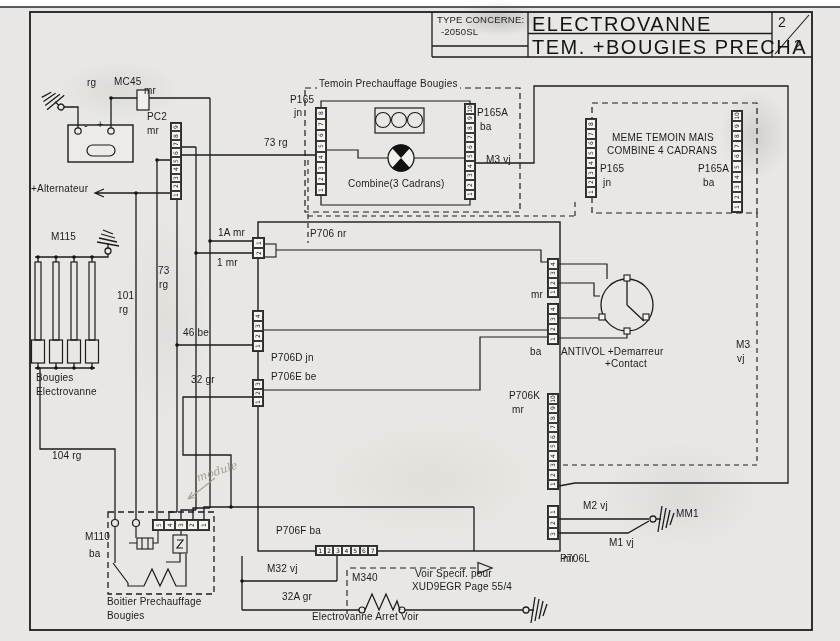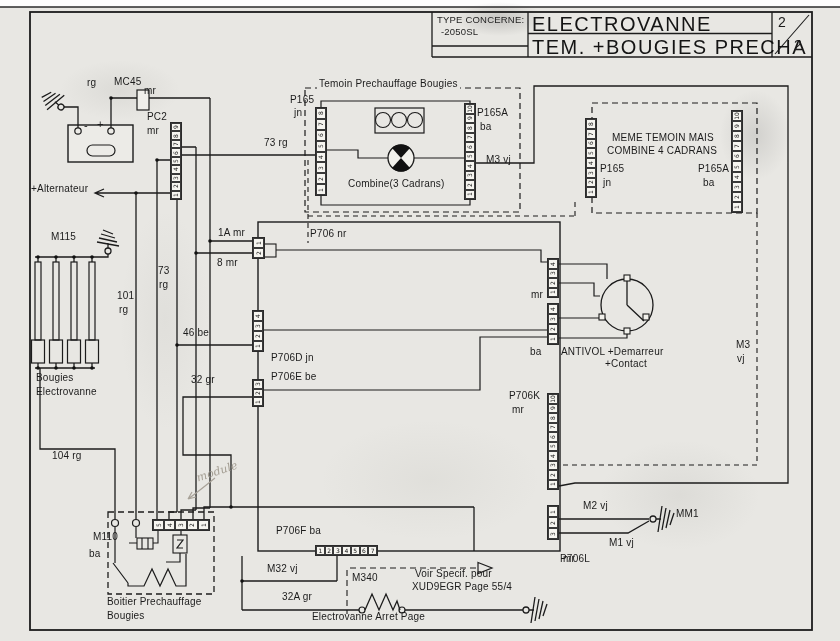--- a/index.html
+++ b/index.html
@@ -200,21 +200,21 @@
   <div class="lbl" style="left:264px;top:138px;">73 rg</div>
   <div class="lbl" style="left:158px;top:266px;">73</div>
   <div class="lbl" style="left:159px;top:280px;">rg</div>
   <div class="lbl" style="left:117px;top:291px;">101</div>
   <div class="lbl" style="left:119px;top:305px;">rg</div>
   <div class="lbl" style="left:36px;top:373px;">Bougies</div>
   <div class="lbl" style="left:36px;top:387px;">Electrovanne</div>
   <div class="lbl" style="left:52px;top:451px;">104 rg</div>
   <div class="lbl" style="left:218px;top:228px;">1A mr</div>
   <div class="lbl" style="left:272px;top:229px;margin-left:38px;">P706 nr</div>
-  <div class="lbl" style="left:217px;top:258px;">8 mr</div>
+  <div class="lbl" style="left:217px;top:258px;">1 mr</div>
   <div class="lbl" style="left:271px;top:310px;margin-top:43px;">P706D jn</div>
   <div class="lbl" style="left:183px;top:328px;">46 be</div>
   <div class="lbl" style="left:271px;top:372px;">P706E be</div>
   <div class="lbl" style="left:191px;top:375px;">32 gr</div>
   <div class="lbl onpaper" style="left:317px;top:79px;">Temoin Prechauffage Bougies</div>
   <div class="lbl" style="left:290px;top:95px;">P165</div>
   <div class="lbl" style="left:294px;top:108px;">jn</div>
   <div class="lbl" style="left:477px;top:108px;">P165A</div>
   <div class="lbl" style="left:480px;top:122px;">ba</div>
   <div class="lbl" style="left:348px;top:179px;">Combine(3 Cadrans)</div>
@@ -237,22 +237,22 @@
   <div class="lbl" style="left:676px;top:509px;">MM1</div>
   <div class="lbl" style="left:609px;top:538px;">M1 vj</div>
   <div class="lbl" style="left:560px;top:540px;margin-top:14px;">P706L</div>
   <div class="lbl" style="left:563px;top:554px;">mr</div>
   <div class="lbl" style="left:276px;top:526px;">P706F ba</div>
   <div class="lbl" style="left:267px;top:564px;">M32 vj</div>
   <div class="lbl" style="left:352px;top:573px;">M340</div>
   <div class="lbl" style="left:282px;top:592px;">32A gr</div>
   <div class="lbl" style="left:415px;top:569px;">Voir Specif. pour</div>
   <div class="lbl" style="left:412px;top:582px;">XUD9EGR Page 55/4</div>
-  <div class="lbl" style="left:312px;top:612px;">Electrovanne Arret Page</div>
-  <div class="lbl" style="left:85px;top:532px;margin-left:8px;">M110</div>
+  <div class="lbl" style="left:312px;top:612px;">Electrovanne Arret Voir</div>
+  <div class="lbl" style="left:85px;top:532px;">M110</div>
   <div class="lbl" style="left:89px;top:549px;">ba</div>
   <div class="lbl" style="left:107px;top:597px;">Boitier Prechauffage</div>
   <div class="lbl" style="left:107px;top:611px;">Bougies</div>
   <div class="lbl hand" style="left:196px;top:466px;">module</div>
 
   <div class="strip v" style="left:170px;top:122px;width:12px;height:78px;">
       <div class="cell">
         <span>9</span>
       </div>
       <div class="cell">

